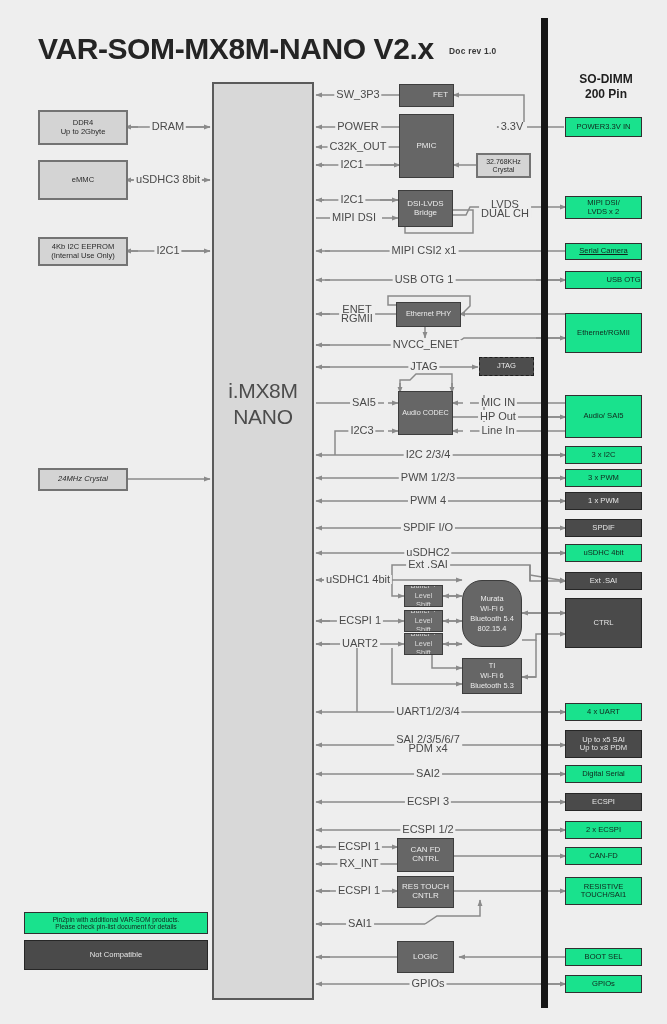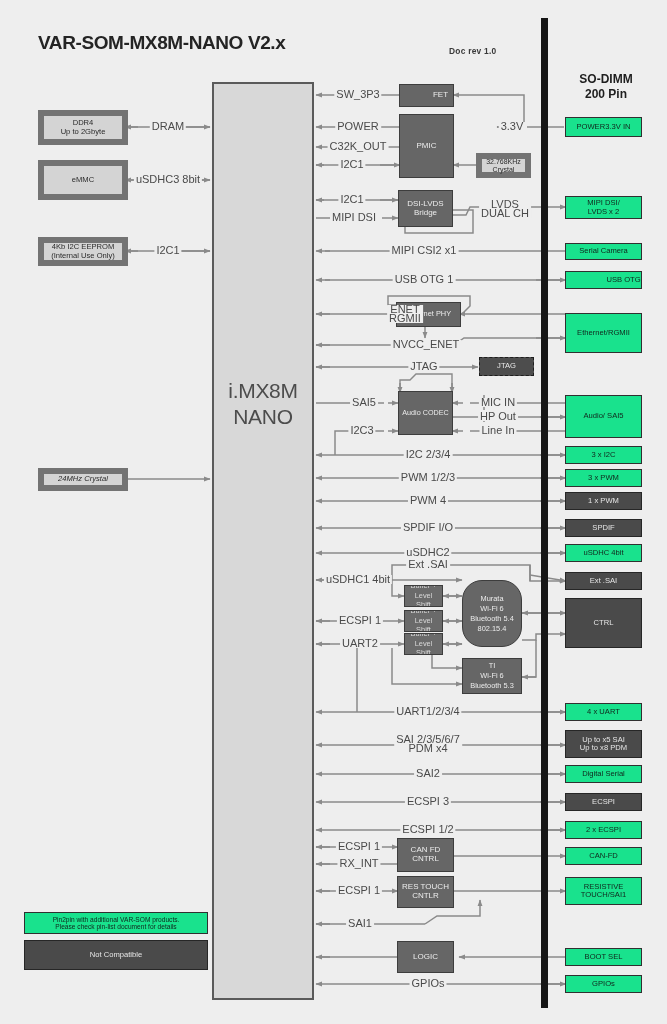--- a/index.html
+++ b/index.html
@@ -10,21 +10,21 @@
     font-family:"Liberation Sans","DejaVu Sans",sans-serif;
     overflow:hidden;
     position:relative;
   }
   #stage{position:absolute;left:0;top:0;width:667px;height:1024px;}
   svg#wires{position:absolute;left:0;top:0;width:667px;height:1024px;overflow:visible;}
 
   
   .title{
     position:absolute;left:38px;top:32px;
-    font-size:19px;font-weight:bold;letter-spacing:-0.4px;
+    font-size:30px;font-weight:bold;letter-spacing:-0.4px;
     color:#242424;white-space:nowrap;
   }
   .docrev{
     position:absolute;left:449px;top:46px;
     font-size:8.4px;font-weight:bold;color:#3a3a3a;letter-spacing:0.25px;
     white-space:nowrap;
   }
   .sodimm{
     position:absolute;left:563px;top:72px;width:112px;
     font-size:12px;font-weight:bold;color:#1e1e1e;line-height:15px;
@@ -37,21 +37,21 @@
     box-sizing:border-box;
     display:flex;align-items:center;justify-content:center;
     text-align:center;
     line-height:1.12;
     overflow:visible;
   }
   .bx span{display:block;width:100%;}
 
   
   .lt{
-    background:#d4d4d4;border:6px solid #737373;
+    background:#d4d4d4;border:2px solid #737373;
     color:#2a2a2a;font-size:7.6px;
   }
   
   .dk{
     background:#666666;border:1px solid #3d3d3d;
     color:#ececec;font-size:8px;
   }
   
   .dk-dash{
     background:#4d4d4d;border:1.5px dashed #1d1d1d;
@@ -407,21 +407,21 @@
   <div class="wlab" style="left:358px;top:142px;">C32K_OUT</div>
   <div class="wlab" style="left:352px;top:160px;">I2C1</div>
   <div class="wlab nb" style="left:512px;top:122px;background:#eeeeee;">3.3V</div>
 
   <div class="wlab" style="left:352px;top:195px;">I2C1</div>
   <div class="wlab" style="left:354px;top:213px;">MIPI DSI</div>
   <div class="wlab" style="left:505px;top:200px;white-space:pre;">LVDS
 DUAL CH</div>
   <div class="wlab" style="left:424px;top:246px;">MIPI CSI2 x1</div>
   <div class="wlab" style="left:424px;top:275px;">USB OTG 1</div>
-  <div class="wlab" style="left:357px;top:305px;white-space:pre;margin-left:48px;">ENET
+  <div class="wlab" style="left:357px;top:305px;white-space:pre;">ENET
 RGMII</div>
   <div class="wlab" style="left:426px;top:340px;">NVCC_ENET</div>
   <div class="wlab" style="left:424px;top:362px;">JTAG</div>
 
   <div class="wlab" style="left:364px;top:398px;">SAI5</div>
   <div class="wlab" style="left:498px;top:398px;">MIC IN</div>
   <div class="wlab" style="left:498px;top:412px;">HP Out</div>
   <div class="wlab" style="left:498px;top:426px;">Line In</div>
   <div class="wlab" style="left:362px;top:426px;">I2C3</div>
 
@@ -446,21 +446,21 @@
   <div class="wlab" style="left:360px;top:919px;">SAI1</div>
   <div class="wlab" style="left:428px;top:979px;">GPIOs</div>
 
   <div class="bx gn" style="left:565px;top:117px;width:77px;height:20px;">
     <span style="white-space:pre;">POWER3.3V IN</span>
   </div>
   <div class="bx gn" style="left:565px;top:196px;width:77px;height:23px;">
     <span style="white-space:pre;">MIPI DSI/
 LVDS x 2</span>
   </div>
-  <div class="bx gn" style="left:565px;top:243px;width:77px;height:17px;">
+  <div class="bx gn" style="left:565px;top:243px;width:77px;height:17px;text-decoration:underline;">
     <span style="white-space:pre;">Serial Camera</span>
   </div>
   <div class="bx gn" style="left:565px;top:271px;width:77px;height:18px;">
     <span style="white-space:pre;padding-left:40px;">USB OTG</span>
   </div>
   <div class="bx gn" style="left:565px;top:313px;width:77px;height:40px;">
     <span style="white-space:pre;">Ethernet/RGMII</span>
   </div>
   <div class="bx gn" style="left:565px;top:395px;width:77px;height:43px;">
     <span style="white-space:pre;">Audio/ SAI5</span>

